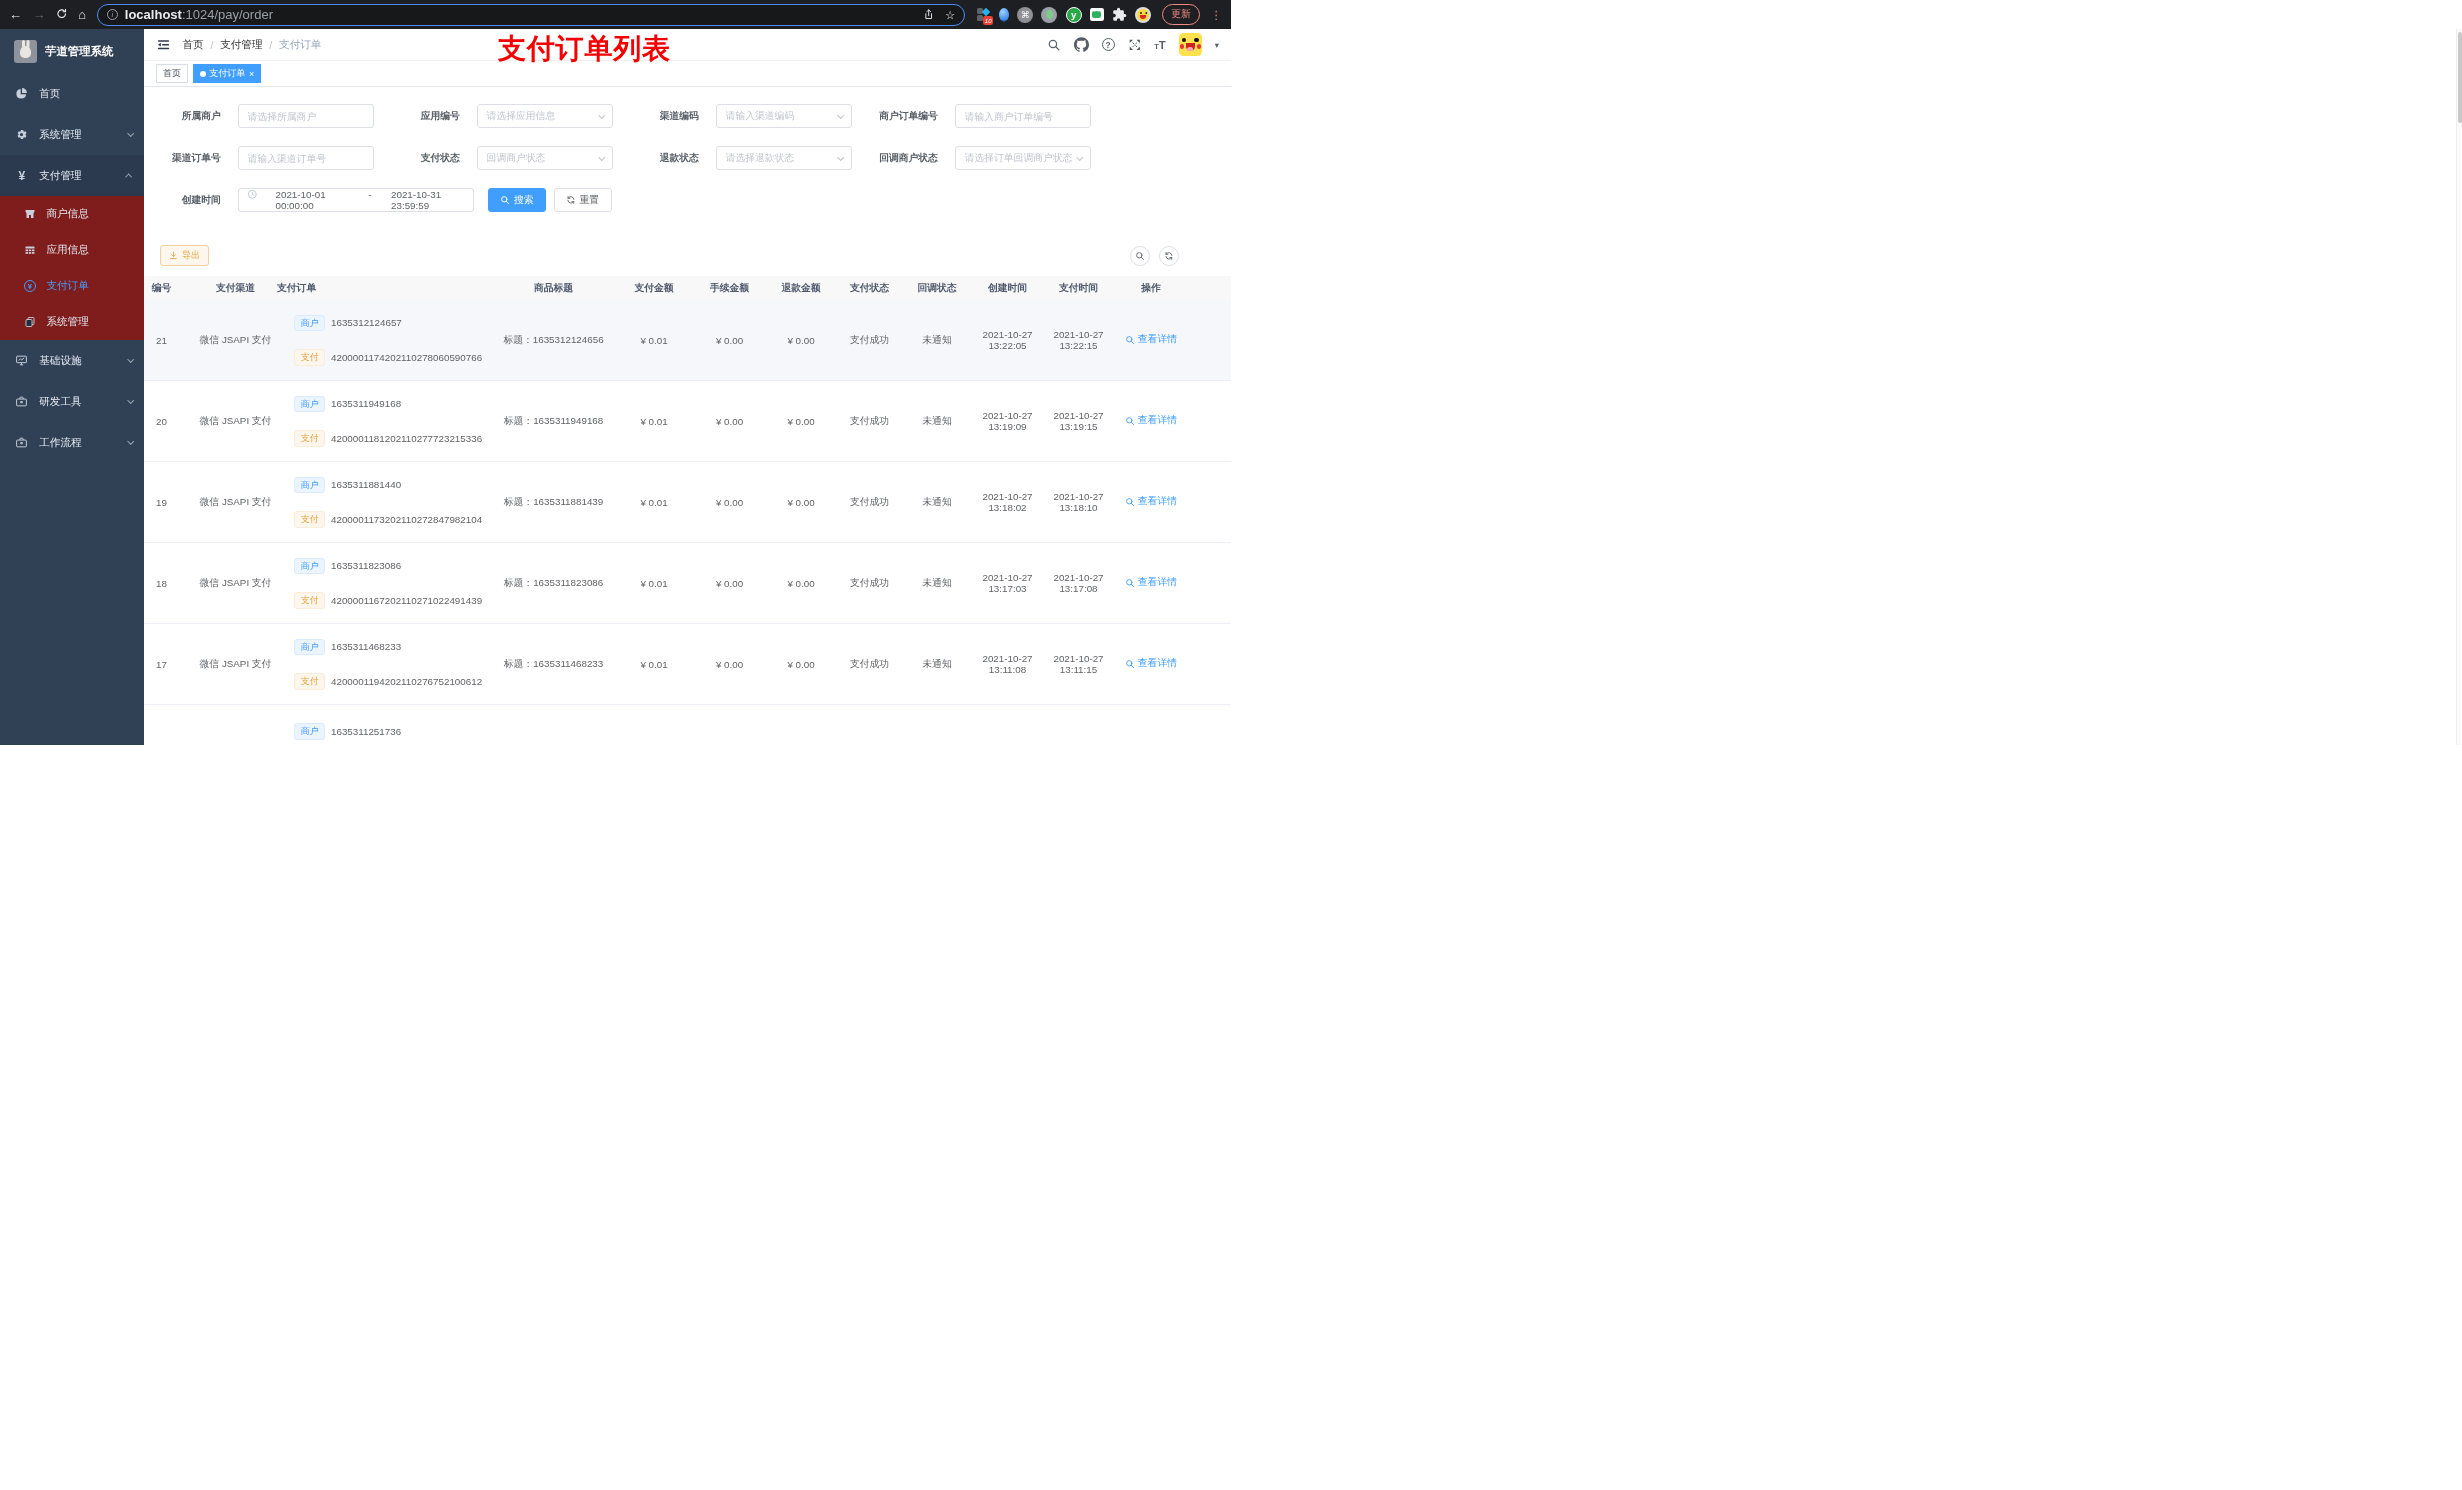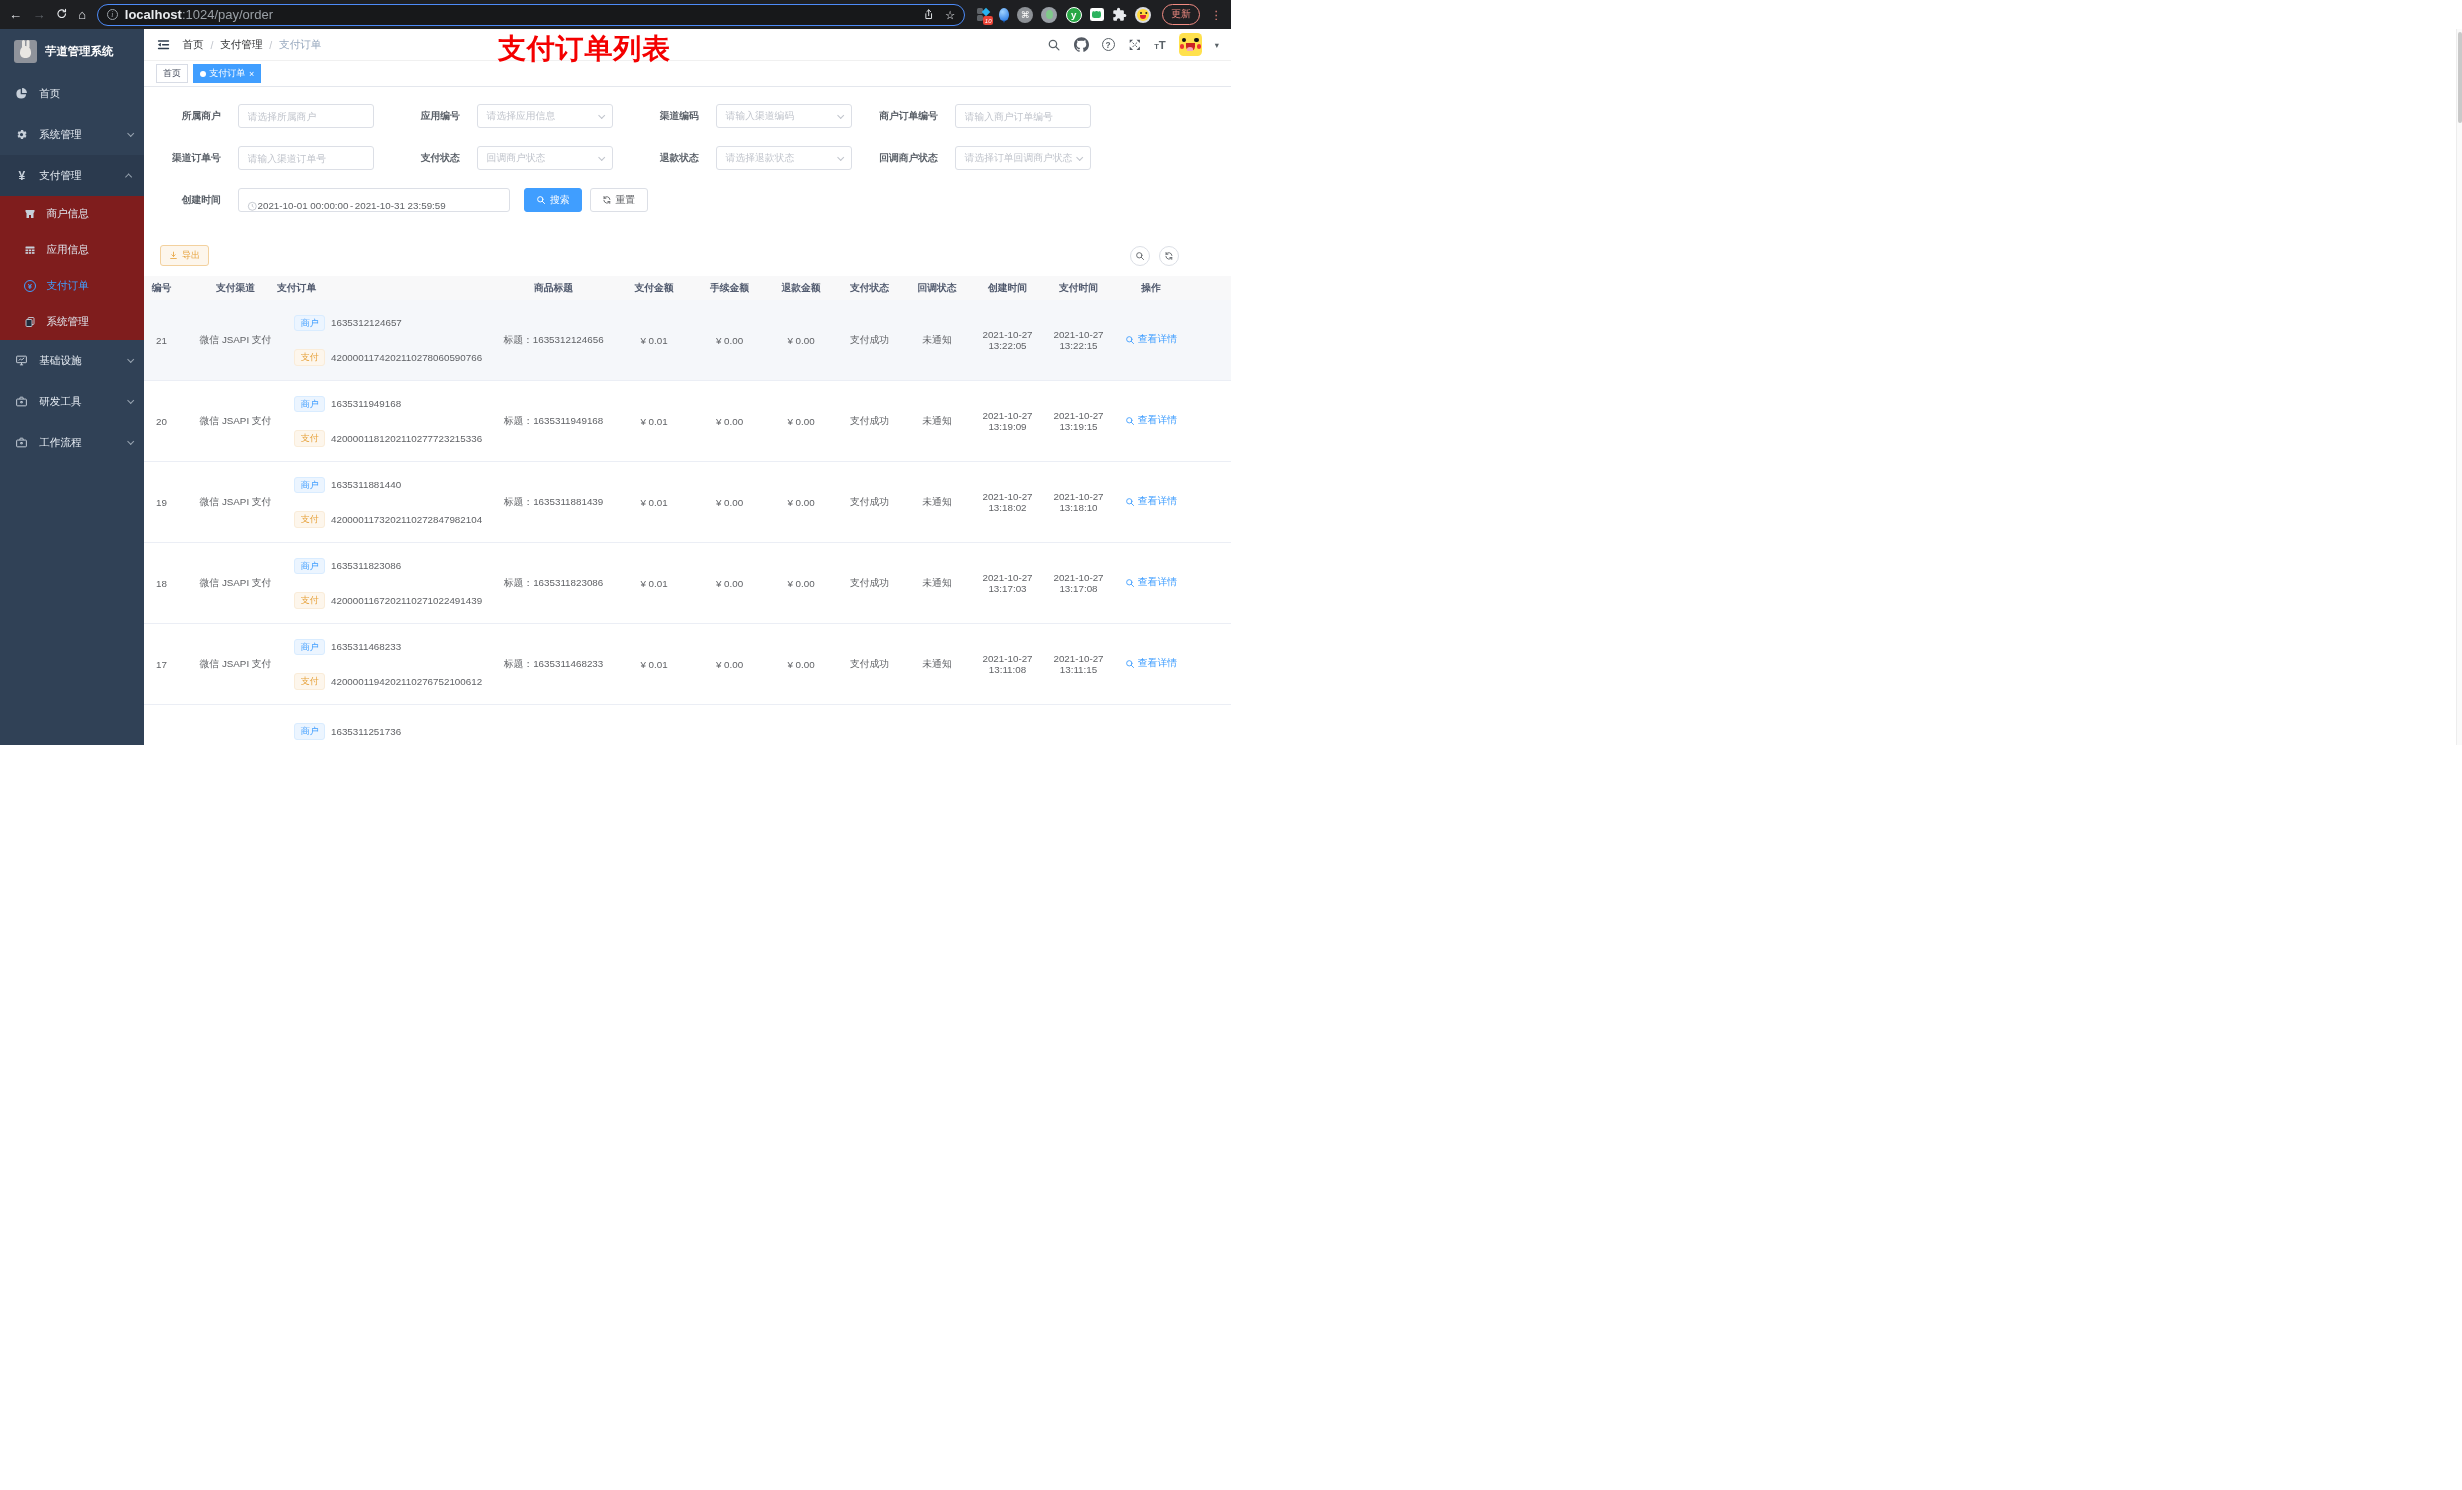--- a/index.html
+++ b/index.html
@@ -99,21 +99,21 @@
   .filters { padding:17.4px 0 0 10.6px; }
   .frow { display:flex; margin-bottom:18px; }
   .ffield { display:flex; align-items:center; width:236px; margin-right:3px; flex-shrink:0; }
   .flabel { width:83px; text-align:right; padding-right:16.7px; font-size:9.8px; font-weight:600; color:#5a6068; white-space:nowrap; flex-shrink:0; }
   .ctl { width:136px; height:24px; border:0.8px solid #dcdfe6; border-radius:3px; background:#fff; font-size:9.8px; }
   input.ctl { padding:0 9px; color:#606266; outline:none; font-family:inherit; }
   input.ctl::placeholder { color:#c0c4cc; }
   .select { display:flex; align-items:center; justify-content:space-between; padding:0 8.3px 0 9px; color:#c0c4cc; cursor:pointer; }
   .chev { width:5.3px; height:5.3px; border-right:1.1px solid #c0c4cc; border-bottom:1.1px solid #c0c4cc; transform:rotate(45deg) translateY(-1.5px); flex-shrink:0; }
   .date-field { width:auto; }
-  .date-ctl { width:272px; display:flex; align-items:flex-end; gap:0; padding:0 8.3px; color:#5f6266; cursor:pointer; }
+  .date-ctl { width:236px; display:flex; align-items:flex-start; gap:18px; padding:0 8.3px; color:#5f6266; cursor:pointer; }
   .date-ctl .sep { color:#606266; padding:0 1.5px; }
   .date-ctl svg { flex-shrink:0; }
   .btn { height:24px; border-radius:3px; font-size:9.8px; display:inline-flex; align-items:center; gap:3.8px; padding:0 11.4px; border:0.8px solid #dcdfe6; background:#fff; color:#606266; cursor:pointer; white-space:nowrap; }
   .btn svg { display:block; }
   .btn.primary { background:#409eff; border-color:#409eff; color:#fff; margin-left:11.4px; }
   .btn.reset { margin-left:7.6px; }
   .toolbar { display:flex; align-items:center; padding:15px 52px 0 16px; }
   .btn.export { height:21px; padding:0 8.3px; font-size:9px; background:#fdf6ec; border-color:#f3d19e; color:#e6a23c; }
   .tool-circles { margin-left:auto; display:flex; gap:8.3px; }
   .circle-btn { width:20.4px; height:20.4px; border-radius:50%; border:0.8px solid #dcdfe6; background:#fff; color:#5f6368; display:flex; align-items:center; justify-content:center; cursor:pointer; }

